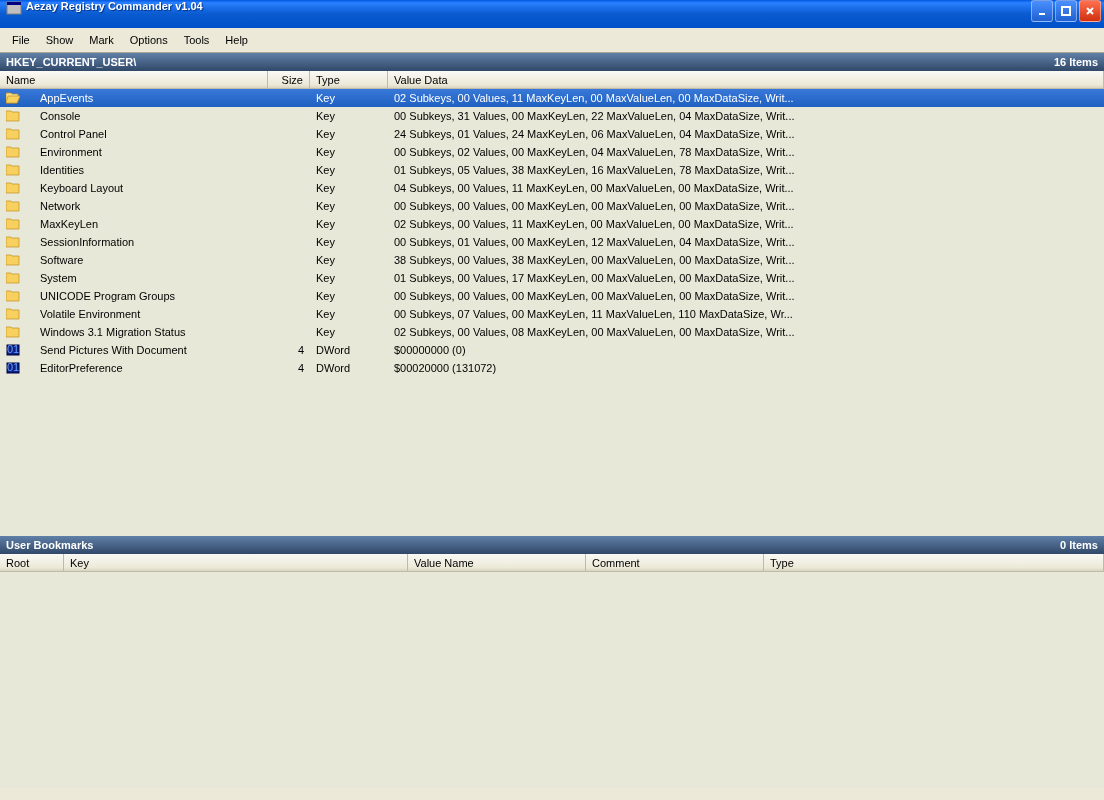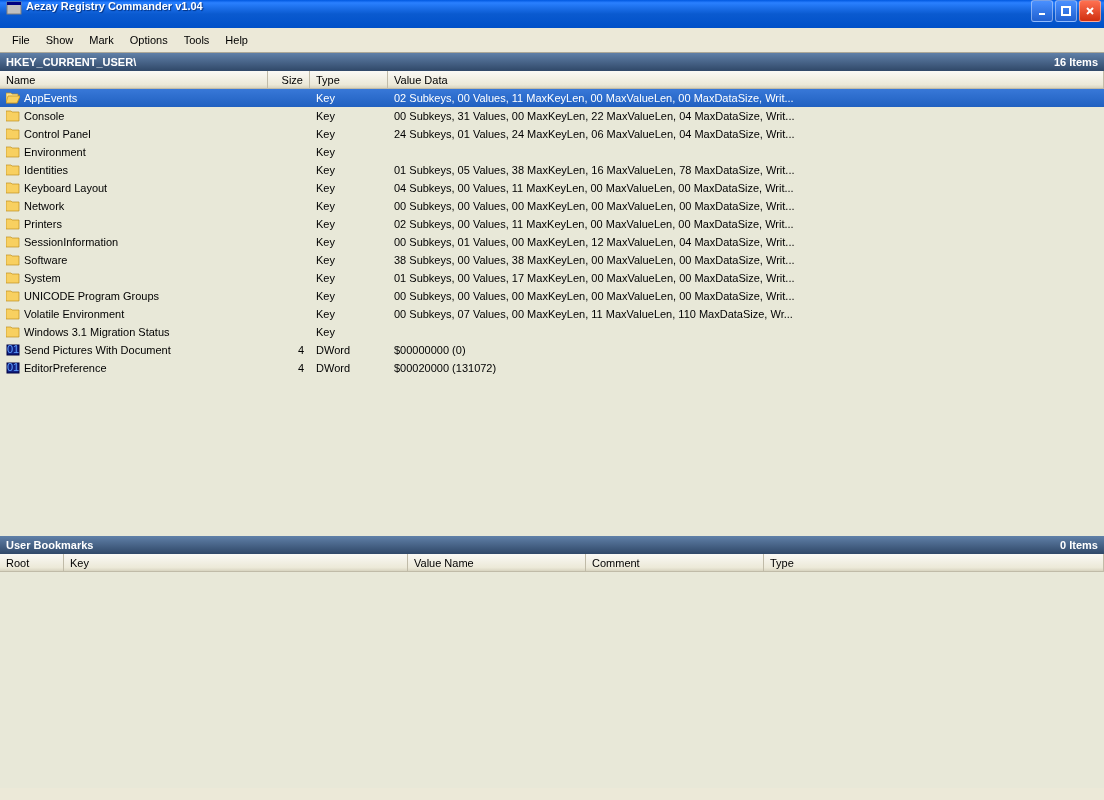--- a/index.html
+++ b/index.html
@@ -24,21 +24,21 @@
 .colheader { height: 18px; background: linear-gradient(to right, #f0ebe0, #ece9d8); display: flex; border-bottom: 1px solid #c0bba8; }
 .colheader .col { padding: 2px 6px; border-right: 1px solid #c0bba8; background: #ece9d8; background: linear-gradient(to bottom, #faf9f5 0%, #ece9d8 80%, #d8d4c0 100%); display: flex; align-items: center; overflow: hidden; white-space: nowrap; }
 
 .listpane { background: #e8e8d8; overflow: auto; }
 .listpane.main { height: 447px; }
 .listpane.bookmarks { height: 216px; }
 
 .row { height: 18px; display: flex; align-items: center; white-space: nowrap; }
 .row.selected { background: linear-gradient(to bottom, #3878d8 0%, #2060c0 100%); color: white; }
 .row .cell { padding: 1px 6px; overflow: hidden; text-overflow: ellipsis; }
-.row .cell.name { display: flex; align-items: center; gap: 4px; }
+.row .cell.name { display: flex; align-items: center; gap: 20px; }
 
 .icon-folder { width: 14px; height: 12px; flex-shrink: 0; }
 .icon-folder svg { display: block; }
 .icon-value { width: 14px; height: 14px; flex-shrink: 0; }
 
 .col-name { width: 268px; }
 .col-size { width: 42px; text-align: right; justify-content: flex-end; }
 .col-type { width: 78px; }
 .col-value { flex: 1; }
 
@@ -145,20 +145,21 @@
       <div class="cell name col-name">
         <span class="icon-folder">
           <svg width="14" height="12" viewBox="0 0 14 12">
             <path d="M0 1 L5 1 L6 2 L13 2 L13 11 L0 11 Z" fill="#f8d060" stroke="#c09020" stroke-width="0.7"></path>
           </svg>
         </span>
         <span>Environment</span>
       </div>
       <div class="cell col-size"></div>
       <div class="cell col-type">Key</div>
+      <div class="cell col-value">00 Subkeys,  02 Values,  00 MaxKeyLen,  04 MaxValueLen,  78 MaxDataSize,  Writ...</div>
     </div>
     <div class="row">
       <div class="cell name col-name">
         <span class="icon-folder">
           <svg width="14" height="12" viewBox="0 0 14 12">
             <path d="M0 1 L5 1 L6 2 L13 2 L13 11 L0 11 Z" fill="#f8d060" stroke="#c09020" stroke-width="0.7"></path>
           </svg>
         </span>
         <span>Identities</span>
       </div>
@@ -192,21 +193,21 @@
       <div class="cell col-type">Key</div>
       <div class="cell col-value">00 Subkeys,  00 Values,  00 MaxKeyLen,  00 MaxValueLen,  00 MaxDataSize,  Writ...</div>
     </div>
     <div class="row">
       <div class="cell name col-name">
         <span class="icon-folder">
           <svg width="14" height="12" viewBox="0 0 14 12">
             <path d="M0 1 L5 1 L6 2 L13 2 L13 11 L0 11 Z" fill="#f8d060" stroke="#c09020" stroke-width="0.7"></path>
           </svg>
         </span>
-        <span>Printers</span>
+        <span>MaxKeyLen</span>
       </div>
       <div class="cell col-size"></div>
       <div class="cell col-type">Key</div>
       <div class="cell col-value">02 Subkeys,  00 Values,  11 MaxKeyLen,  00 MaxValueLen,  00 MaxDataSize,  Writ...</div>
     </div>
     <div class="row">
       <div class="cell name col-name">
         <span class="icon-folder">
           <svg width="14" height="12" viewBox="0 0 14 12">
             <path d="M0 1 L5 1 L6 2 L13 2 L13 11 L0 11 Z" fill="#f8d060" stroke="#c09020" stroke-width="0.7"></path>
@@ -274,20 +275,21 @@
       <div class="cell name col-name">
         <span class="icon-folder">
           <svg width="14" height="12" viewBox="0 0 14 12">
             <path d="M0 1 L5 1 L6 2 L13 2 L13 11 L0 11 Z" fill="#f8d060" stroke="#c09020" stroke-width="0.7"></path>
           </svg>
         </span>
         <span>Windows 3.1 Migration Status</span>
       </div>
       <div class="cell col-size"></div>
       <div class="cell col-type">Key</div>
+      <div class="cell col-value">02 Subkeys,  00 Values,  08 MaxKeyLen,  00 MaxValueLen,  00 MaxDataSize,  Writ...</div>
     </div>
     <div class="row">
       <div class="cell name col-name">
         <span class="icon-value"><svg width="14" height="14" viewBox="0 0 14 14">
             <rect x="1" y="2" width="12" height="10" fill="#102080" stroke="#000040"></rect>
             <text x="7" y="10" fill="#60a0ff" font-size="7" text-anchor="middle" font-family="monospace">01</text>
           </svg></span>
         <span>Send Pictures With Document</span>
       </div>
       <div class="cell col-size">4</div>

